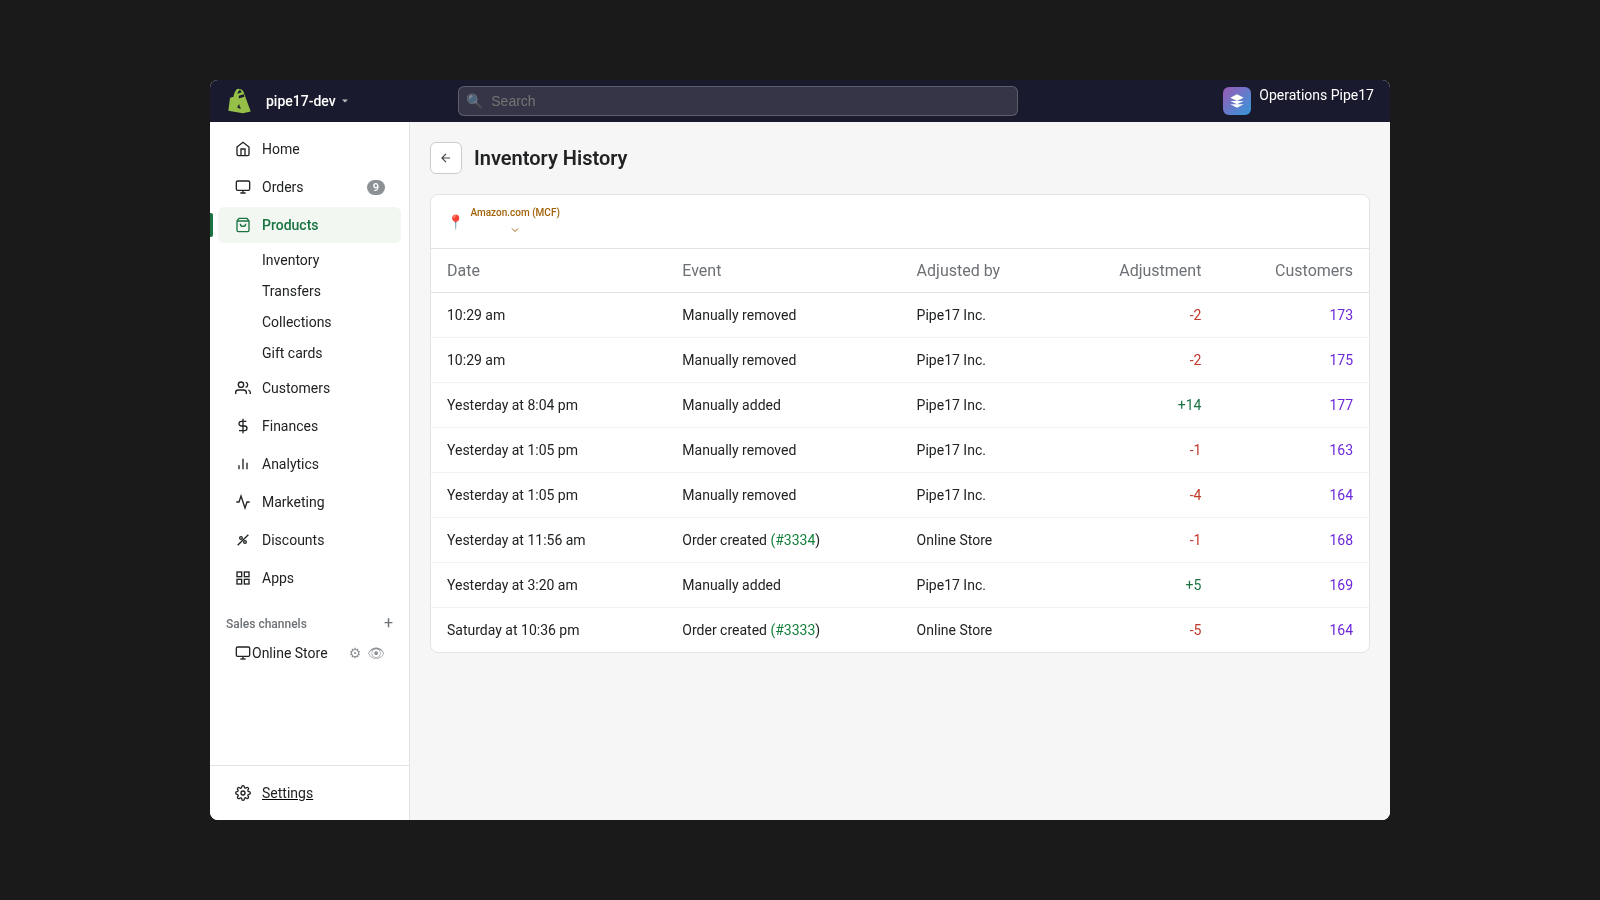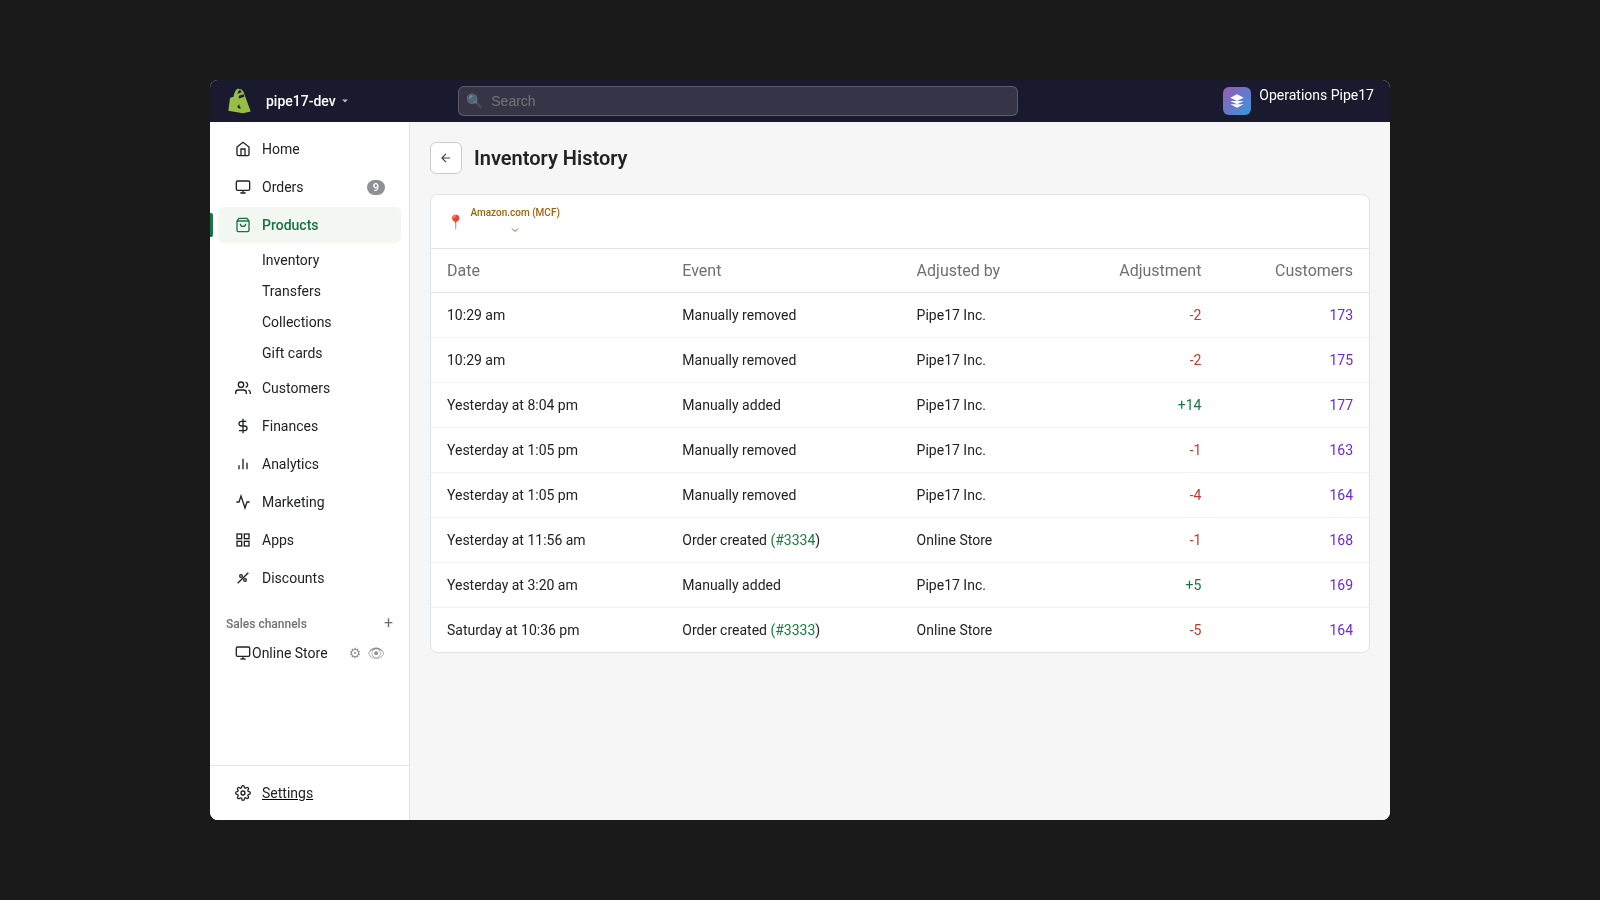--- a/index.html
+++ b/index.html
@@ -162,38 +162,38 @@
           <svg width="16" height="16" viewBox="0 0 24 24" fill="none" stroke="currentColor" stroke-width="2">
               <path d="M22 12h-4l-3 9L9 3l-3 9H2"></path>
             </svg>
         </span>
         <span>Marketing</span>
       </div>
 
       <div class="sidebar-item">
         <span class="sidebar-icon">
           <svg width="16" height="16" viewBox="0 0 24 24" fill="none" stroke="currentColor" stroke-width="2">
+              <circle cx="9" cy="9" r="2"></circle>
+              <circle cx="15" cy="15" r="2"></circle>
+              <line x1="4" y1="20" x2="20" y2="4"></line>
+            </svg>
+        </span>
+        <span>Discounts</span>
+      </div>
+
+      <div class="sidebar-item">
+        <span class="sidebar-icon">
+          <svg width="16" height="16" viewBox="0 0 24 24" fill="none" stroke="currentColor" stroke-width="2">
               <rect x="3" y="3" width="7" height="7"></rect>
               <rect x="14" y="3" width="7" height="7"></rect>
               <rect x="14" y="14" width="7" height="7"></rect>
               <rect x="3" y="14" width="7" height="7"></rect>
             </svg>
         </span>
         <span>Apps</span>
-      </div>
-
-      <div class="sidebar-item">
-        <span class="sidebar-icon">
-          <svg width="16" height="16" viewBox="0 0 24 24" fill="none" stroke="currentColor" stroke-width="2">
-              <circle cx="9" cy="9" r="2"></circle>
-              <circle cx="15" cy="15" r="2"></circle>
-              <line x1="4" y1="20" x2="20" y2="4"></line>
-            </svg>
-        </span>
-        <span>Discounts</span>
       </div>
 
       <div style="padding: 12px 16px 4px; margin-top: 4px;">
         <span style="color:#6d7175; font-size:12px; font-weight:500;">Sales channels</span>
         <span style="float:right; color:#6d7175; cursor:pointer;">+</span>
       </div>
       <div class="sidebar-channel-item">
         <span class="sidebar-icon">
           <svg width="16" height="16" viewBox="0 0 24 24" fill="none" stroke="currentColor" stroke-width="2">
               <rect x="2" y="3" width="20" height="14" rx="2"></rect>

